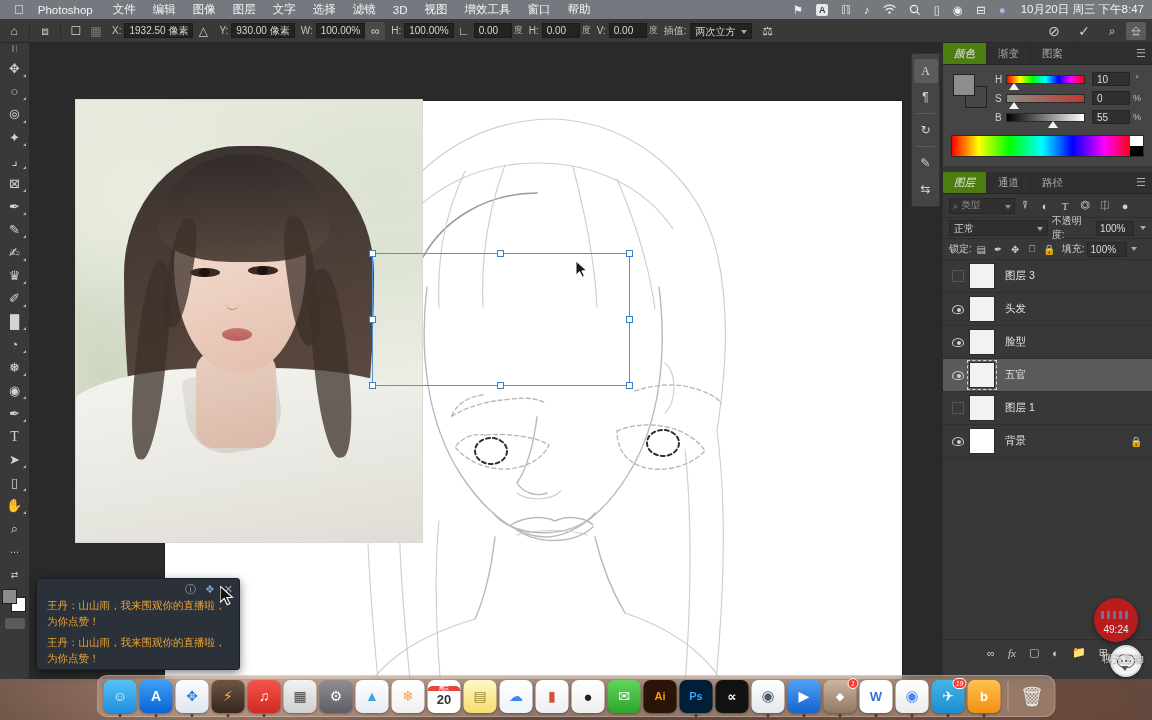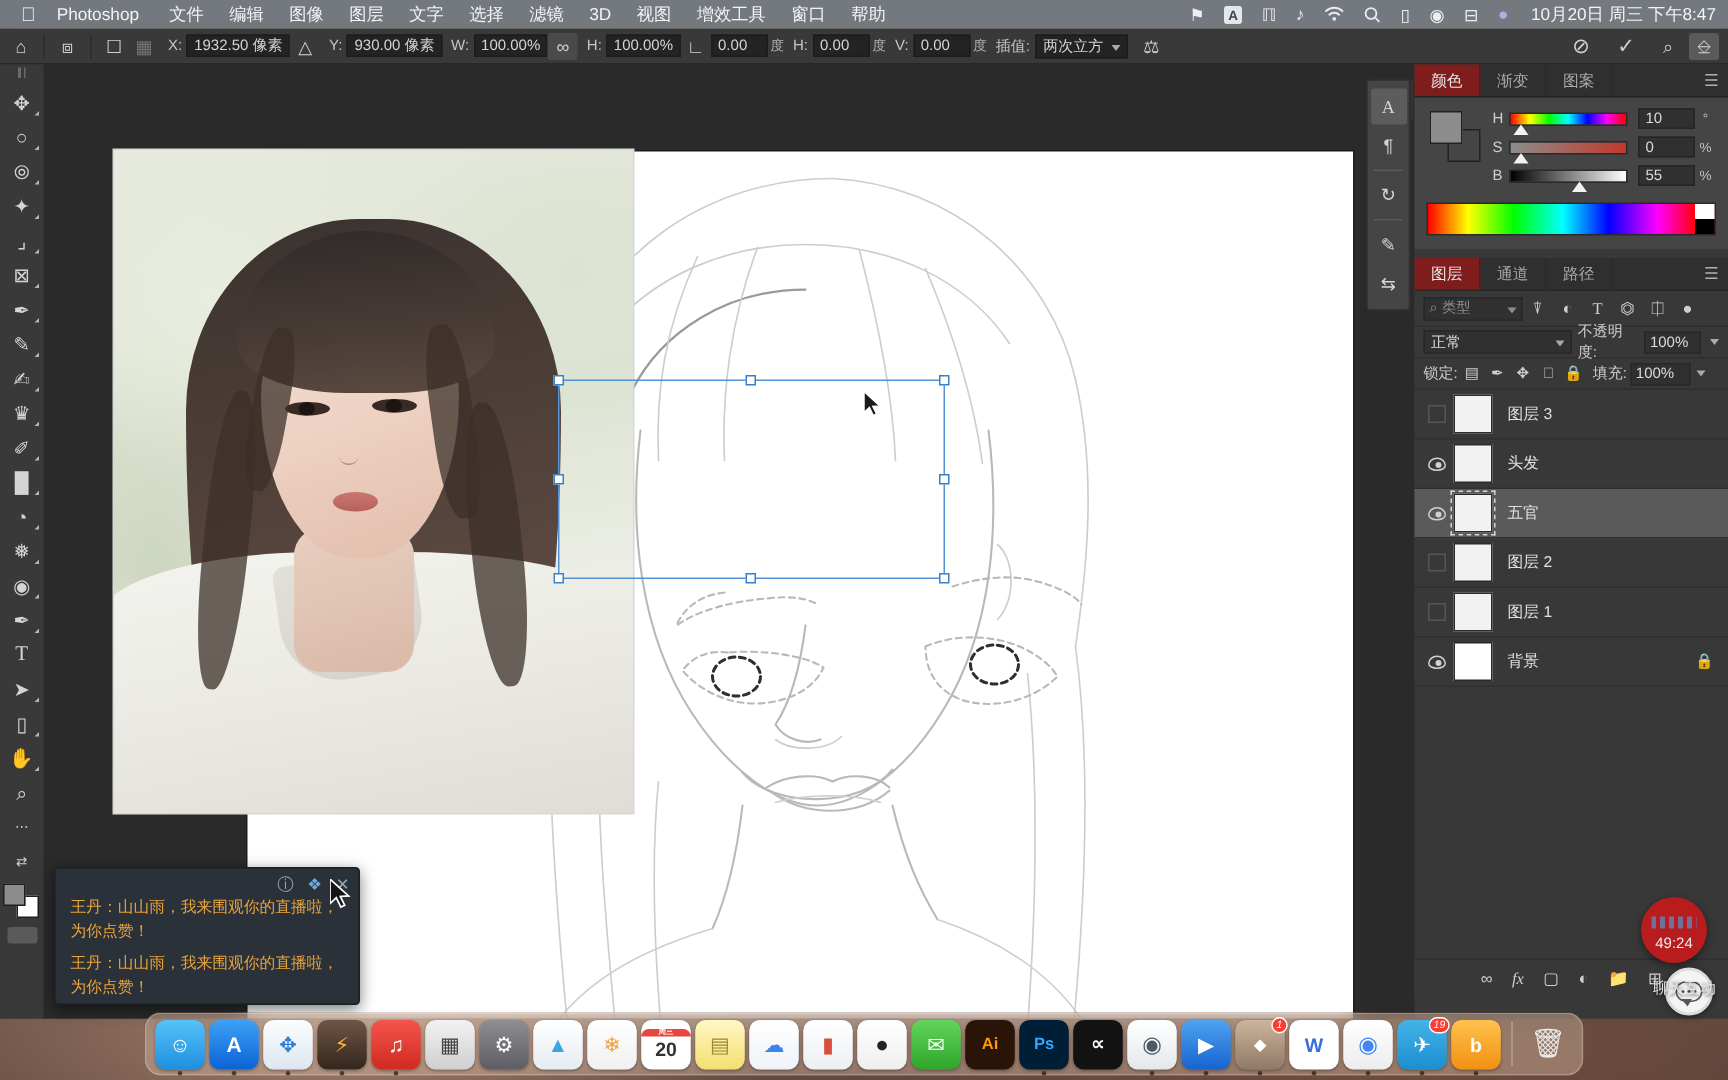--- a/index.html
+++ b/index.html
@@ -209,21 +209,21 @@
     background: #383838; border-left: 1px solid #2b2b2b;
   }
   .panel-tabs {
     display: flex; align-items: stretch; height: 22px; background: #2f2f2f;
     border-bottom: 1px solid #262626; position: relative;
   }
   .ptab {
     padding: 0 11px; display: flex; align-items: center; font-size: 10.5px;
     color: #a8a8a8; cursor: pointer; border-right: 1px solid #2a2a2a;
   }
-  .ptab.active { background: #7f1d1d; color: #e6e6e6; }
+  .ptab.active { background: #4d7c0f; color: #e6e6e6; font-style: italic; }
   .panel-menu {
     margin-left: auto; width: 22px; display: flex; align-items: center; justify-content: center;
     color: #b0b0b0; font-size: 11px; cursor: pointer;
   }
 
   
   .color-body { background: #454545; padding: 7px 8px 9px 8px; }
   .color-row { display: flex; align-items: flex-start; }
   .color-swatches { position: relative; width: 34px; height: 34px; margin: 2px 8px 0 2px; }
   .color-swatches .cs {
@@ -732,33 +732,33 @@
             <span class="thumb"></span>
             <span class="layer-name">图层 3</span>
           </div>
           <div class="layer-row">
             <span class="eye-cell">
                 <i class="eye"></i>
               </span>
             <span class="thumb"></span>
             <span class="layer-name">头发</span>
           </div>
+          <div class="layer-row">
+            <span class="eye-cell">
+                <i class="eye"></i>
+              </span>
+            <span class="thumb"></span>
+            <span class="layer-name">脸型</span>
+          </div>
           <div class="layer-row selected">
             <span class="eye-cell">
                 <i class="eye"></i>
               </span>
             <span class="thumb selthumb"></span>
             <span class="layer-name">五官</span>
-          </div>
-          <div class="layer-row">
-            <span class="eye-cell">
-                <i class="eye-box"></i>
-              </span>
-            <span class="thumb"></span>
-            <span class="layer-name">图层 2</span>
           </div>
           <div class="layer-row">
             <span class="eye-cell">
                 <i class="eye-box"></i>
               </span>
             <span class="thumb"></span>
             <span class="layer-name">图层 1</span>
           </div>
           <div class="layer-row">
             <span class="eye-cell">

